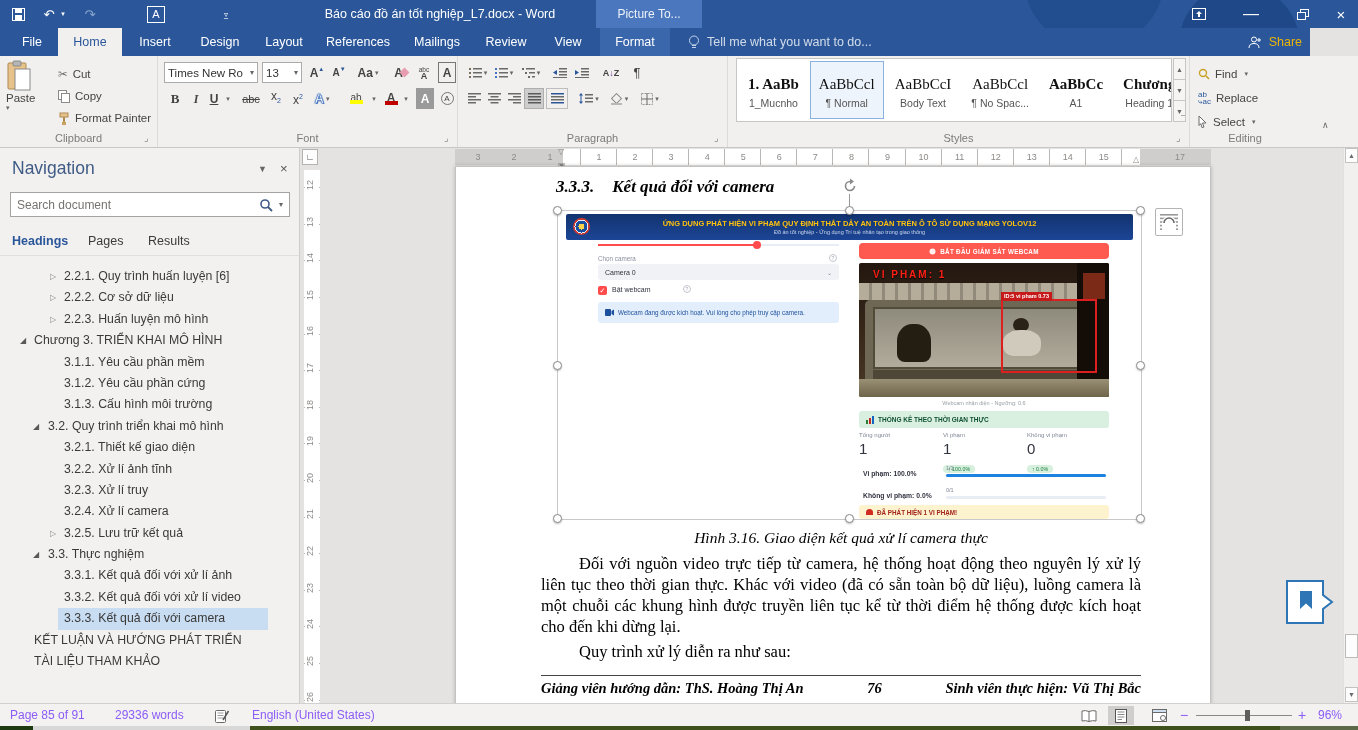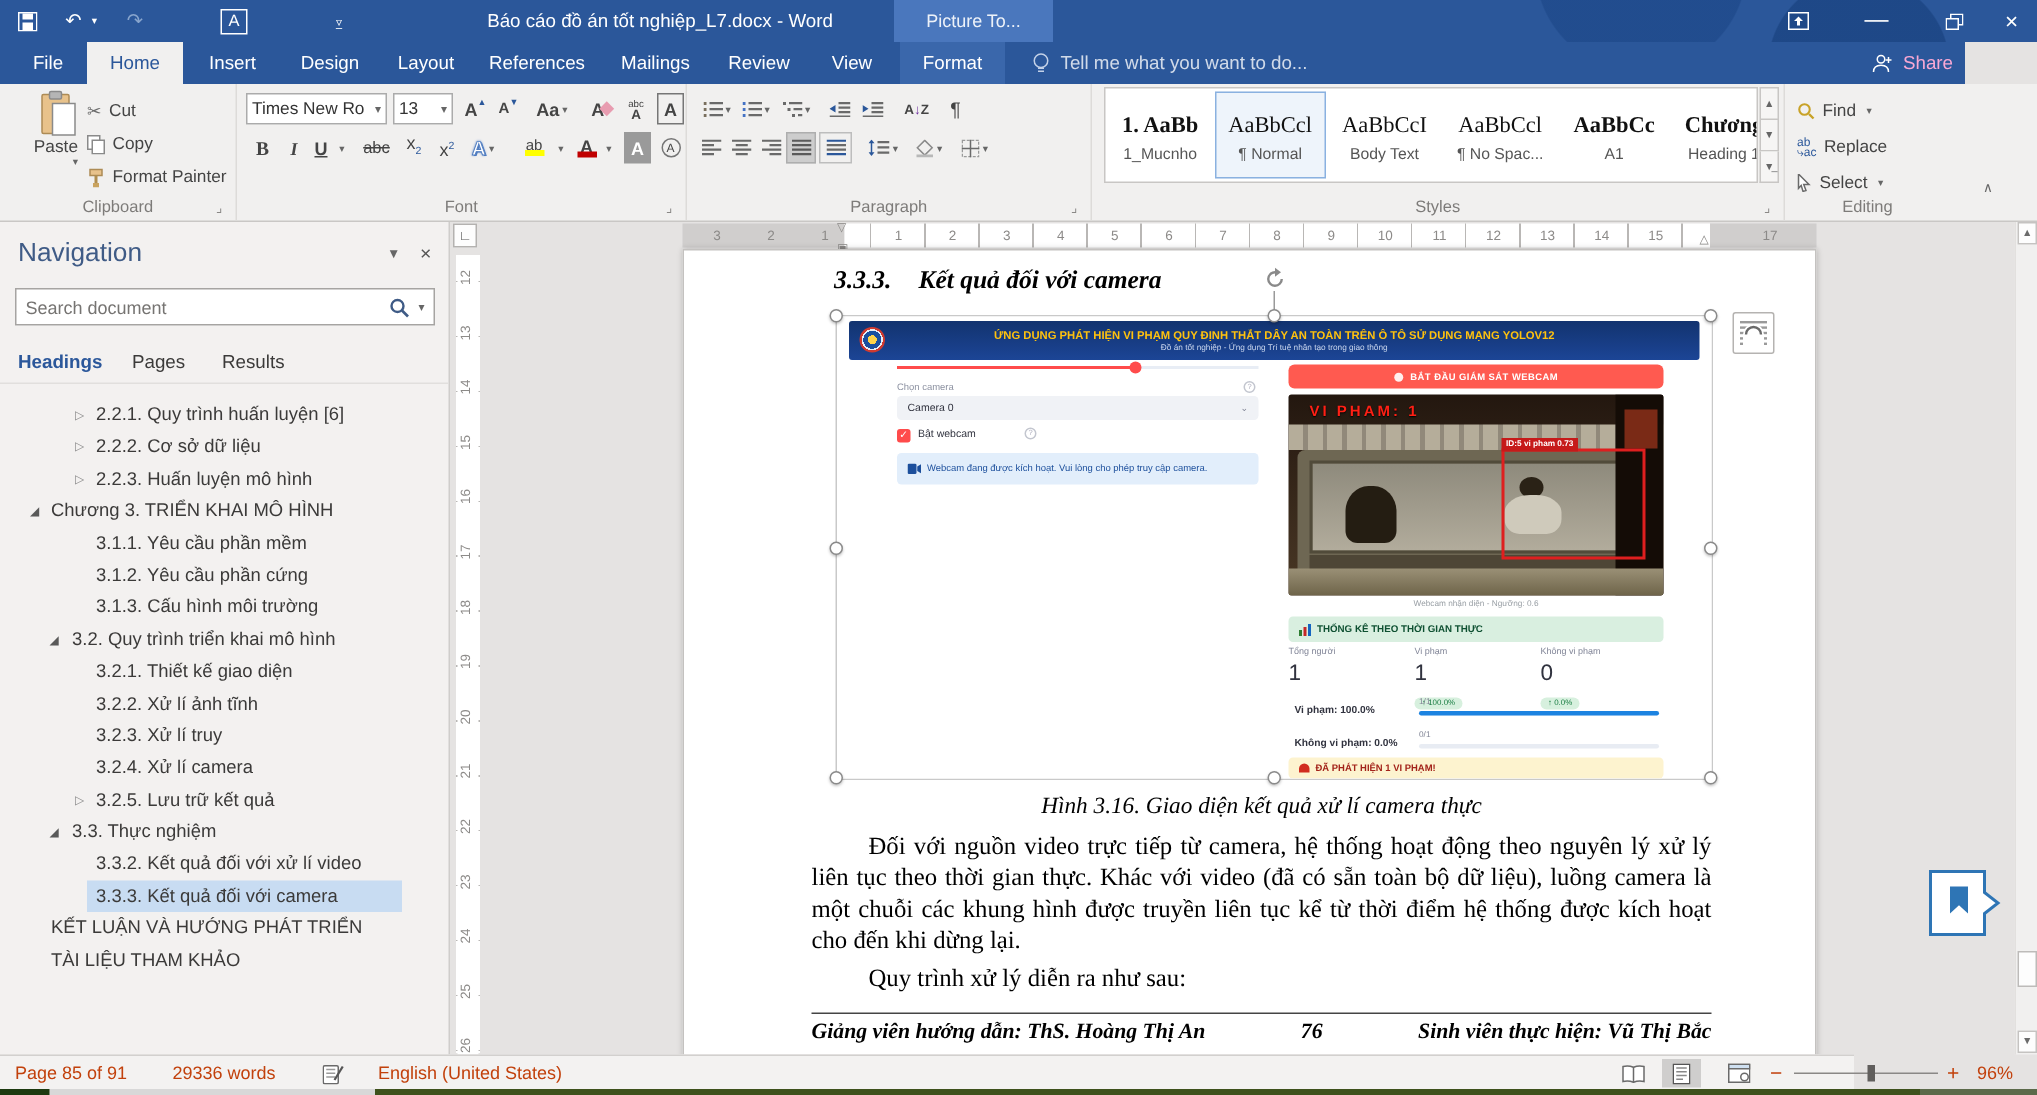--- a/index.html
+++ b/index.html
@@ -19,37 +19,37 @@
   .ctx{position:absolute;left:596px;top:0;width:106px;height:28px;background:#4a77bd;color:rgba(255,255,255,.9);
        font-size:12px;text-align:center;line-height:28px;z-index:2;}
   .wbtn{position:absolute;top:0;width:38px;height:28px;display:flex;align-items:center;justify-content:center;color:#fff;z-index:3;}
 
   
   .mbar{position:absolute;left:0;top:28px;width:1310px;height:28px;background:#2b579a;}
   .mtab{position:absolute;top:0;height:28px;line-height:28px;color:#fff;font-size:12.5px;text-align:center;}
   .mtab.on{background:#f1f0ef;color:#2b579a;}
   .mtab.fmt{background:#3a67ab;}
   .tellme{position:absolute;left:688px;top:0;height:28px;display:flex;align-items:center;gap:7px;color:rgba(255,255,255,.78);font-size:12.5px;}
-  .share{position:absolute;right:8px;top:0;height:28px;display:flex;align-items:center;gap:6px;color:#f9a8d4;font-size:12.5px;}
+  .share{position:absolute;right:8px;top:0;height:28px;display:flex;align-items:center;gap:6px;color:#eab308;font-size:12.5px;}
 
   
   .ribbon{position:absolute;left:0;top:56px;width:1358px;height:92px;background:#f1f0ef;border-bottom:1px solid #c9c7c5;}
   .grp{position:absolute;top:0;height:91px;border-right:1px solid #dddbd9;}
   .glabel{position:absolute;bottom:3px;left:0;right:0;text-align:center;font-size:11px;color:#7d7b79;}
   .launch{position:absolute;bottom:4px;font-size:9px;color:#8a8886;line-height:9px;}
   .tt{font-weight:bold;color:#444;font-size:12px;line-height:14px;}
   .sbtn{position:absolute;display:flex;align-items:center;gap:5px;font-size:11.5px;color:#444;height:20px;}
   .ibtn{position:absolute;display:flex;align-items:center;justify-content:center;height:21px;color:#444;}
   .ibtn.act{background:#cdcdcd;border:1px solid #aeaeae;}
   .combo{position:absolute;background:#fff;border:1px solid #ababab;display:flex;align-items:center;font-size:11.5px;color:#333;padding:0 3px;height:21px;}
   .combo .arr{margin-left:auto;font-size:8px;color:#666;}
   .mini-arr{font-size:7px;color:#666;margin-left:2px;}
   .pi{display:block;}
   .ubar{display:inline-block;width:13px;height:4px;margin-top:-2px;}
-  .bigpaste{position:absolute;left:6px;top:4px;width:46px;height:70px;display:flex;flex-direction:column;align-items:flex-end;font-size:11.5px;color:#444;}
+  .bigpaste{position:absolute;left:6px;top:4px;width:46px;height:70px;display:flex;flex-direction:column;align-items:flex-start;font-size:11.5px;color:#444;}
   .stylegal{position:absolute;left:736px;top:2px;width:436px;height:64px;background:#fff;border:1px solid #c8c6c4;display:flex;align-items:stretch;overflow:hidden;}
   .stcell{flex:0 0 auto;display:flex;flex-direction:column;justify-content:center;align-items:center;padding:2px 8px 0;margin:2px 0 2px 2px;border:1px solid transparent;cursor:pointer;}
   .stcell.sel{border-color:#8ab1e0;background:#eef4fb;}
   .stprev{font-family:"Liberation Serif","DejaVu Serif",serif;font-size:15px;color:#111;line-height:20px;white-space:nowrap;}
   .stcell.b .stprev{font-weight:bold;}
   .stname{font-size:10.5px;color:#555;margin-top:3px;white-space:nowrap;}
   .strail{position:absolute;left:1173px;top:2px;width:13px;height:64px;display:flex;flex-direction:column;}
   .strail span{flex:1;border:1px solid #c8c6c4;border-top:none;display:flex;align-items:center;justify-content:center;font-size:7px;color:#666;background:#f6f5f4;}
   .strail span:first-child{border-top:1px solid #c8c6c4;}
 
@@ -156,22 +156,22 @@
              display:flex;align-items:center;justify-content:center;}
   .bkmk{position:absolute;left:986px;top:432px;width:48px;height:44px;}
 
   
   .vscroll{position:absolute;left:1343px;top:148px;width:15px;height:555px;background:#f1f0ef;border-left:1px solid #e2e0de;}
   .varrow{position:absolute;left:1px;width:13px;height:15px;background:#fdfdfd;border:1px solid #c5c3c1;color:#6a6a6a;font-size:7px;
           display:flex;align-items:center;justify-content:center;}
   .vthumb{position:absolute;left:1px;top:486px;width:13px;height:24px;background:#fdfdfd;border:1px solid #bdbbb9;}
 
   
-  .sb{position:absolute;left:0;top:703px;width:1236px;height:23px;background:#f3f2f1;border-top:1px solid #d2d0ce;
-      font-size:12px;color:#c2410c;}
+  .sb{position:absolute;left:0;top:703px;width:1358px;height:23px;background:#f3f2f1;border-top:1px solid #d2d0ce;
+      font-size:12px;color:#8b5cf6;}
   .sbi{position:absolute;top:0;height:22px;line-height:22px;}
   .viewbtn{position:absolute;top:2px;width:26px;height:19px;display:flex;align-items:center;justify-content:center;}
   .viewbtn.on{background:#cfcecd;}
   .zline{position:absolute;top:11px;height:1px;background:#8a8886;}
   .zthumb{position:absolute;top:6px;width:5px;height:11px;background:#605e5c;}
   .strip{position:absolute;left:0;top:726px;width:1358px;height:4px;background:#3e511c;}
   .strip i{position:absolute;top:0;height:4px;display:block;}
 </style>
 </head>
 <body>
@@ -637,20 +637,24 @@
         <div class="ni lv2 ar-c">
           <span class="tri"></span>
           <span class="lab">3.2.5. Lưu trữ kết quả</span>
         </div>
 
         <div class="ni lv1 ar-e">
           <span class="tri"></span>
           <span class="lab">3.3. Thực nghiệm</span>
         </div>
 
+        <div class="ni lv2">
+          <span class="tri"></span>
+          <span class="lab">3.3.1. Kết quả đối với xử lí ảnh</span>
+        </div>
 
         <div class="ni lv2">
           <span class="tri"></span>
           <span class="lab">3.3.2. Kết quả đối với xử lí video</span>
         </div>
 
         <div class="ni lv2 sel">
           <span class="tri"></span>
           <span class="lab">3.3.3. Kết quả đối với camera</span>
         </div>

